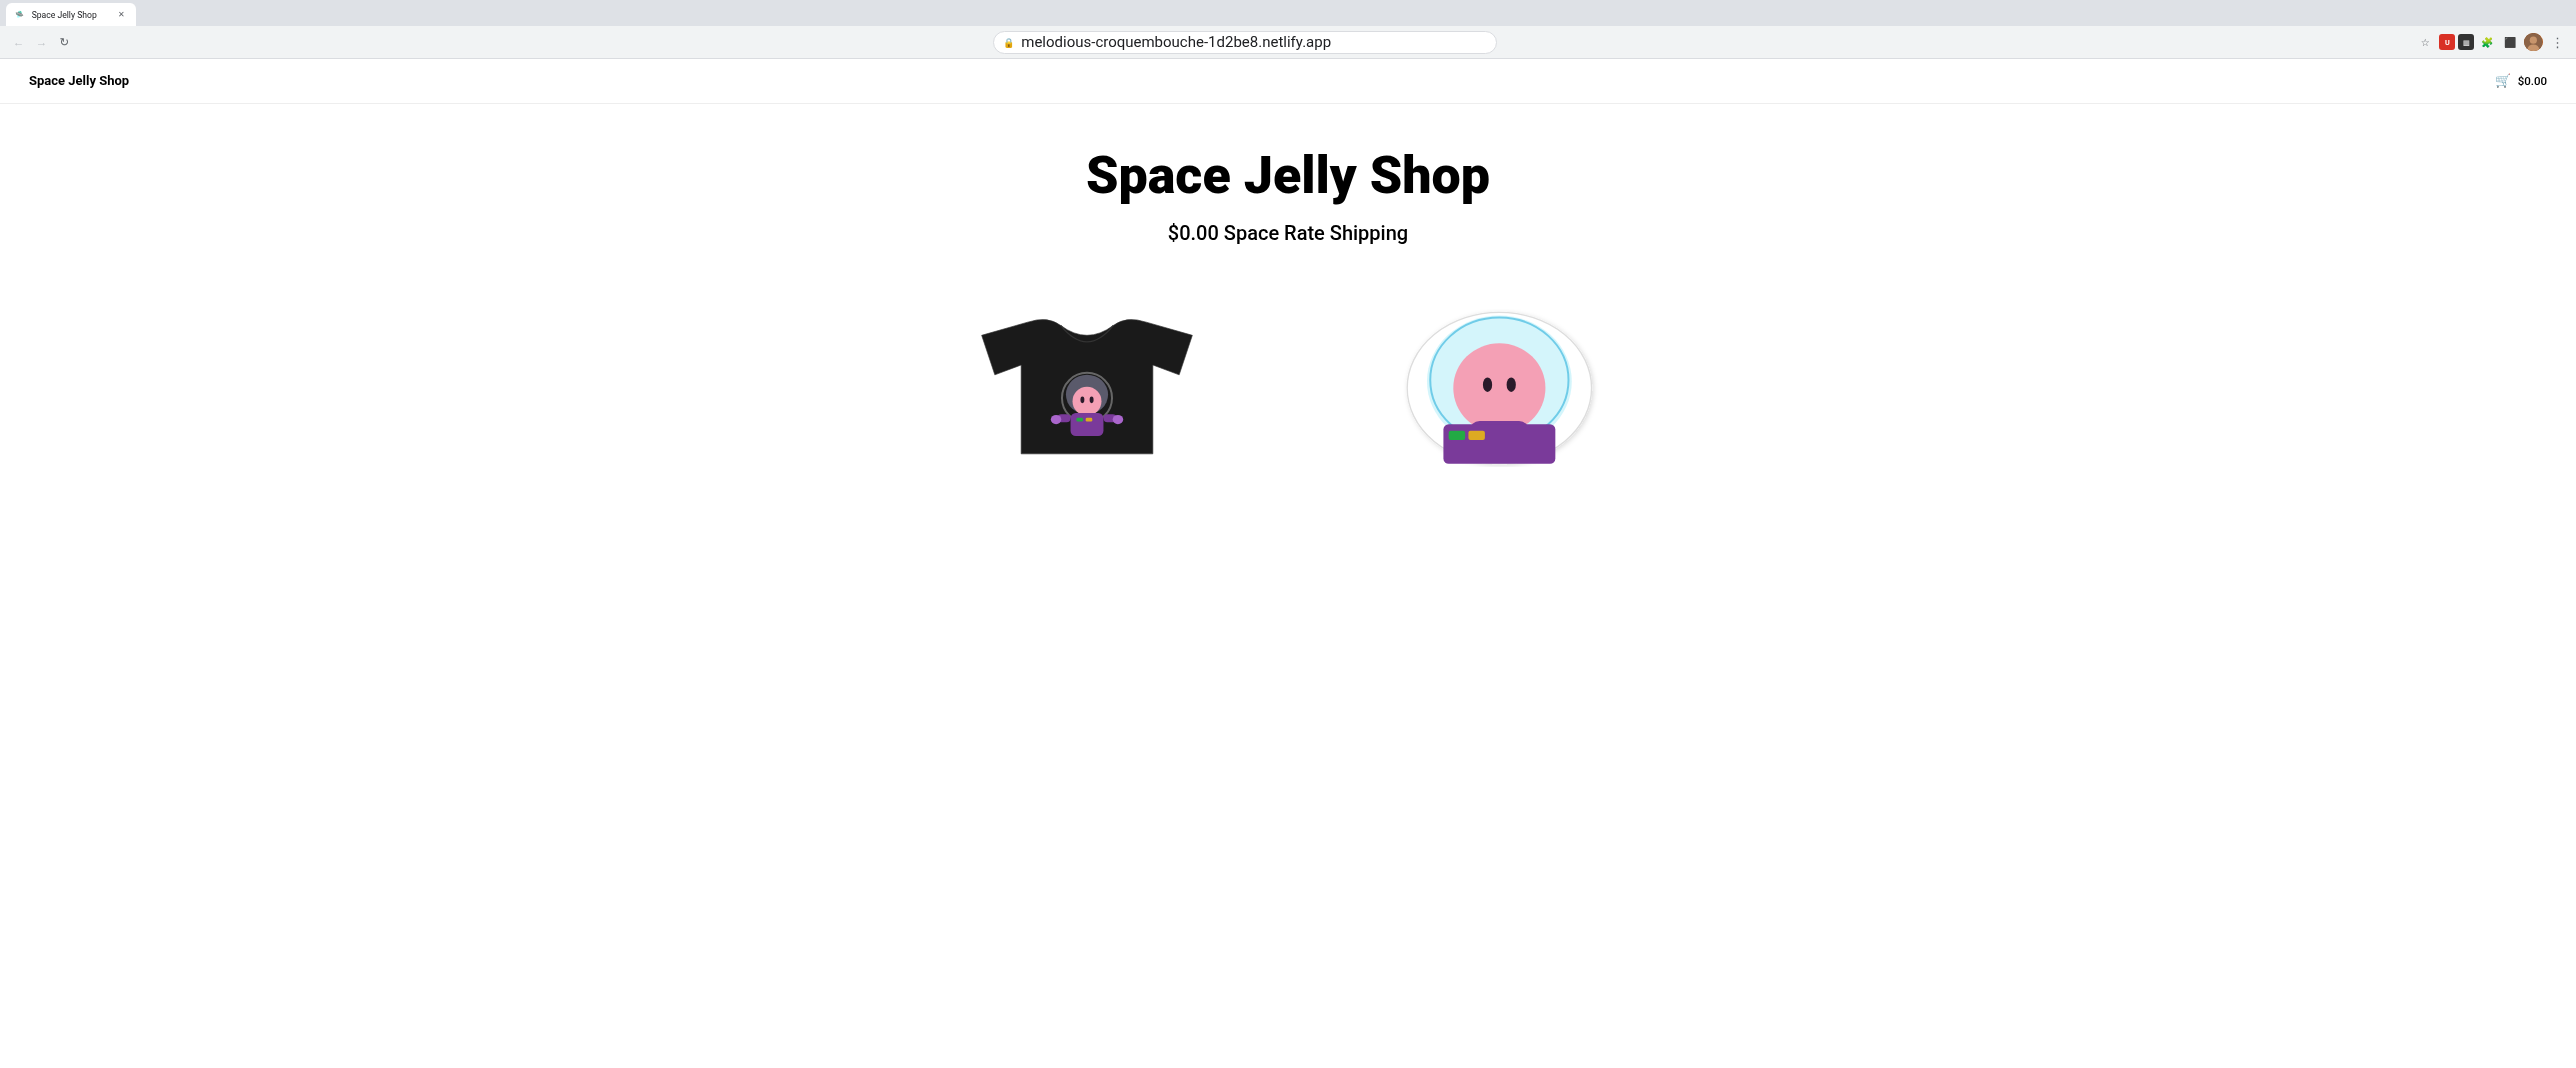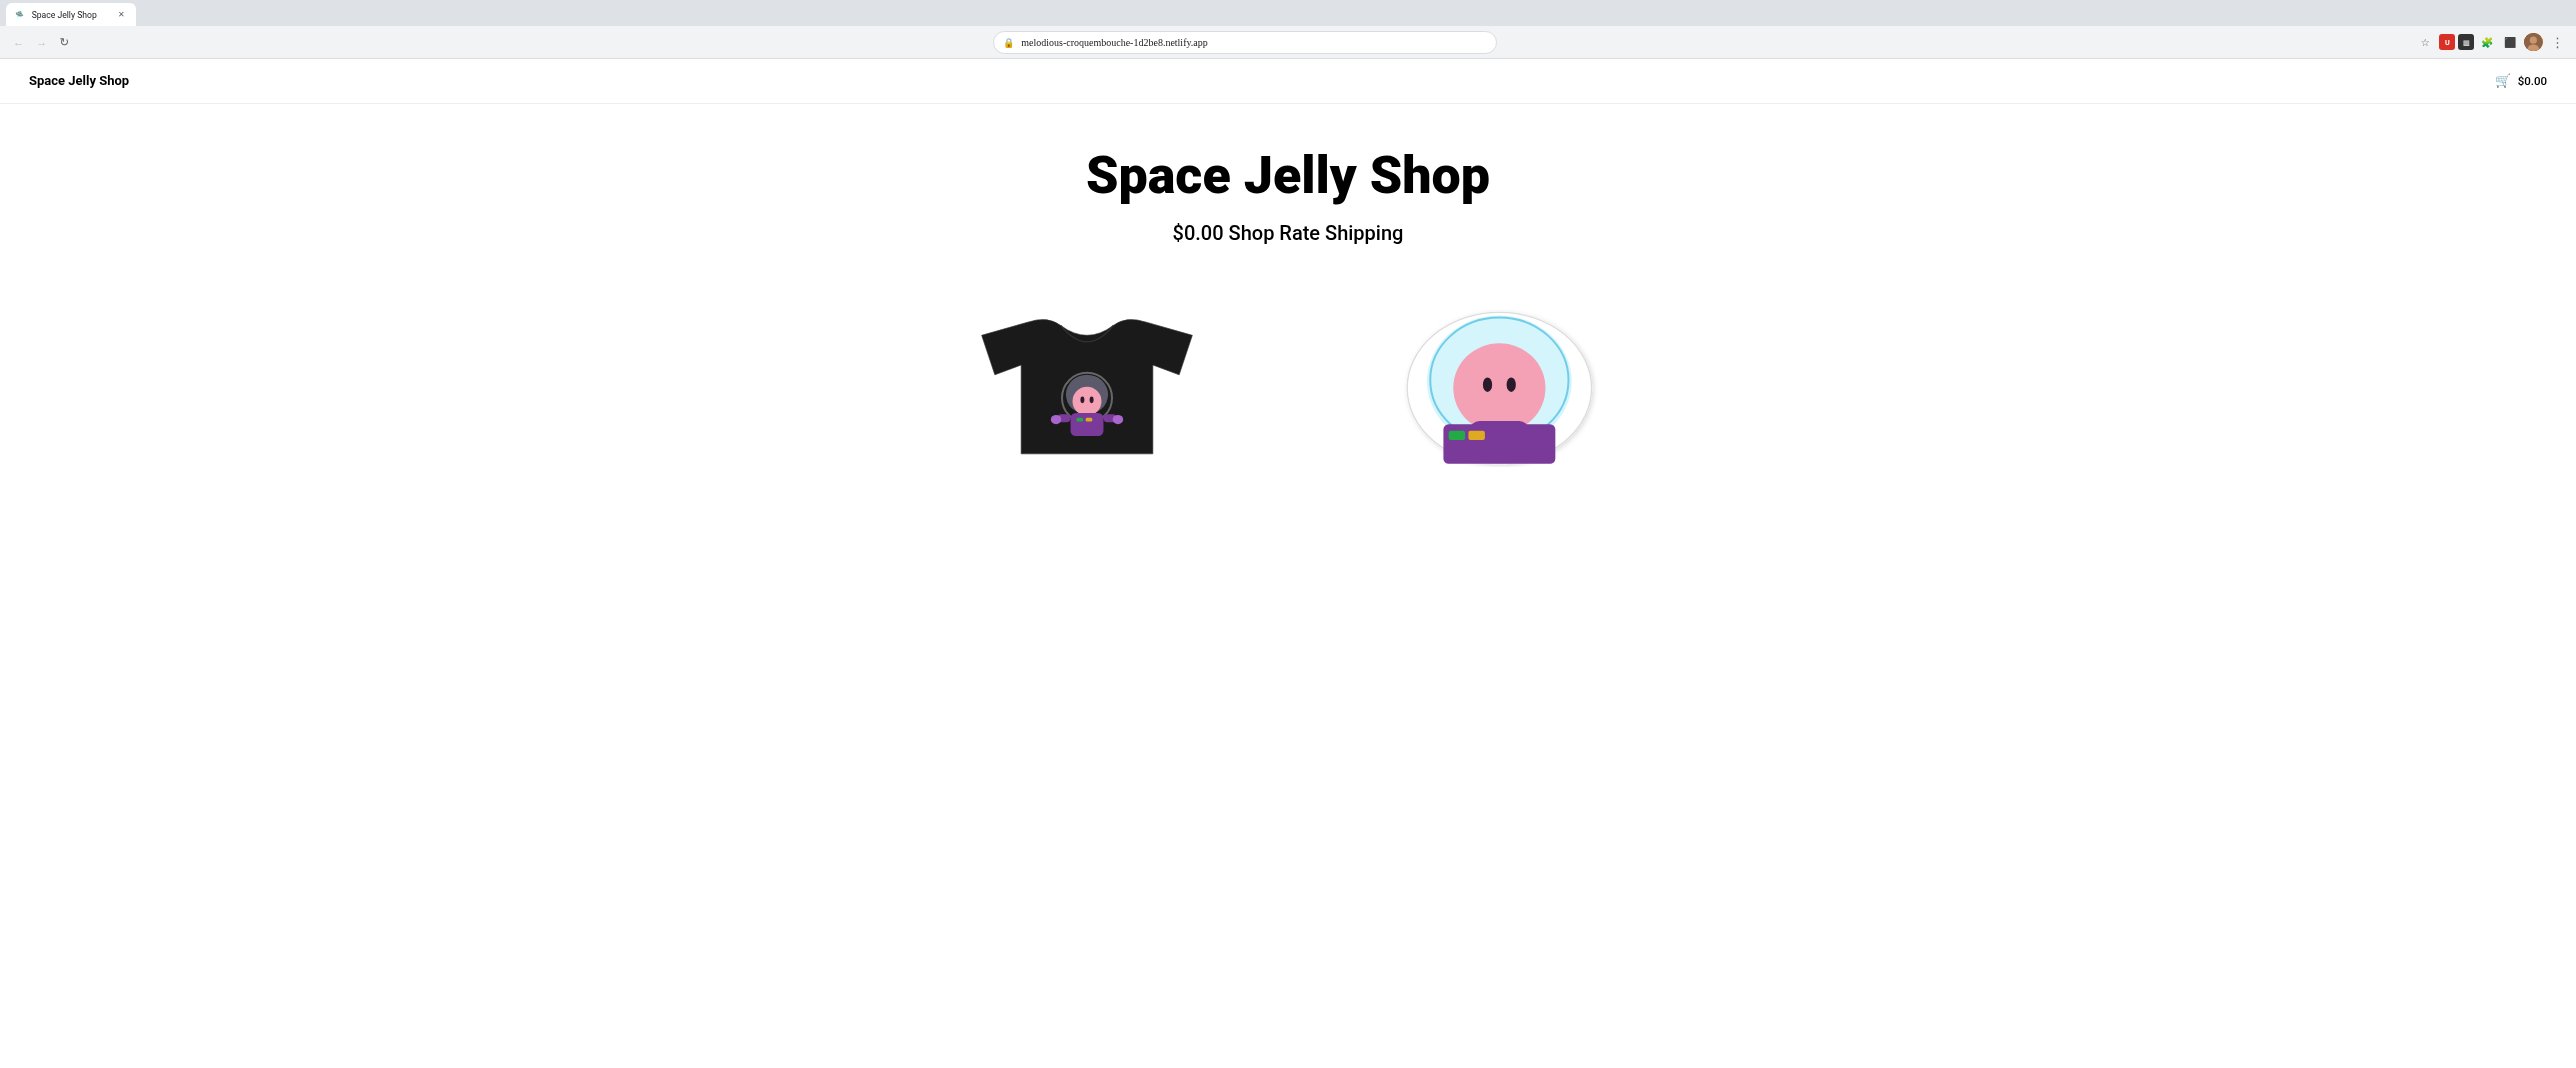--- a/index.html
+++ b/index.html
@@ -68,24 +68,23 @@
       max-width: 504px;
       margin: 0 auto;
     }
 
     .lock-icon {
       color: #5f6368;
       font-size: 9.4px;
     }
 
     .address-text {
-      font-size: 10px;
+      font-size: 15px;
       color: #202124;
       flex: 1;
-      font-family: Liberation Serif, serif;
     }
 
     .toolbar-right {
       display: flex;
       align-items: center;
       gap: 4.3px;
     }
 
     .toolbar-btn {
       width: 20px;
@@ -354,21 +353,21 @@
   <header class="site-header">
     <div class="site-logo">Space Jelly Shop</div>
     <div class="cart-area">
       <span class="cart-icon">🛒</span>
       <span>$0.00</span>
     </div>
   </header>
 
   <section class="hero">
     <h1 class="hero-title">Space Jelly Shop</h1>
-    <p class="hero-shipping">$0.00 Shop Rate Shipping</p>
+    <p class="hero-shipping">$0.00 Space Rate Shipping</p>
   </section>
 
   <section class="products-section">
 
     <div class="product-card">
       <div class="tshirt-container">
         <svg viewBox="0 0 480 240" xmlns="http://www.w3.org/2000/svg" class="tshirt-svg">
 
           <g>
 

